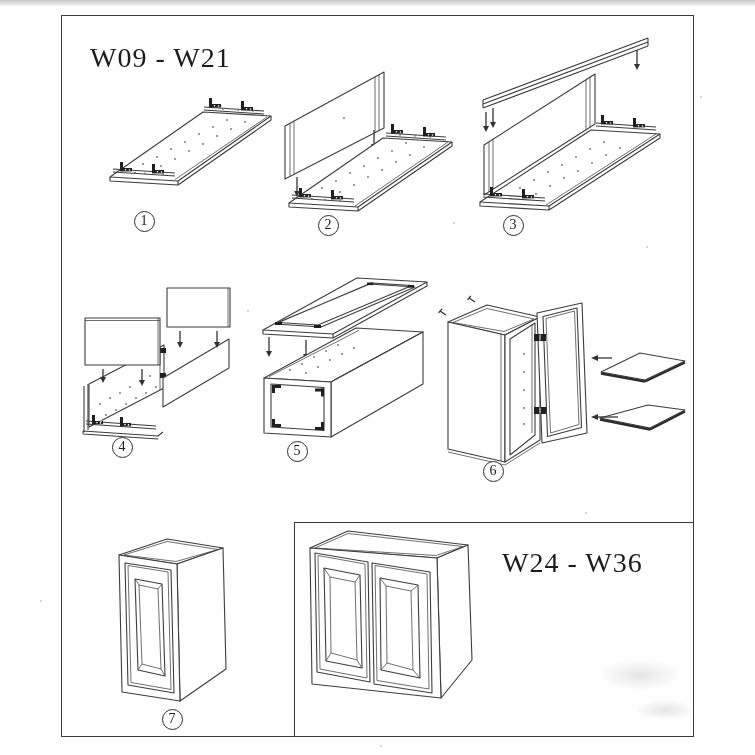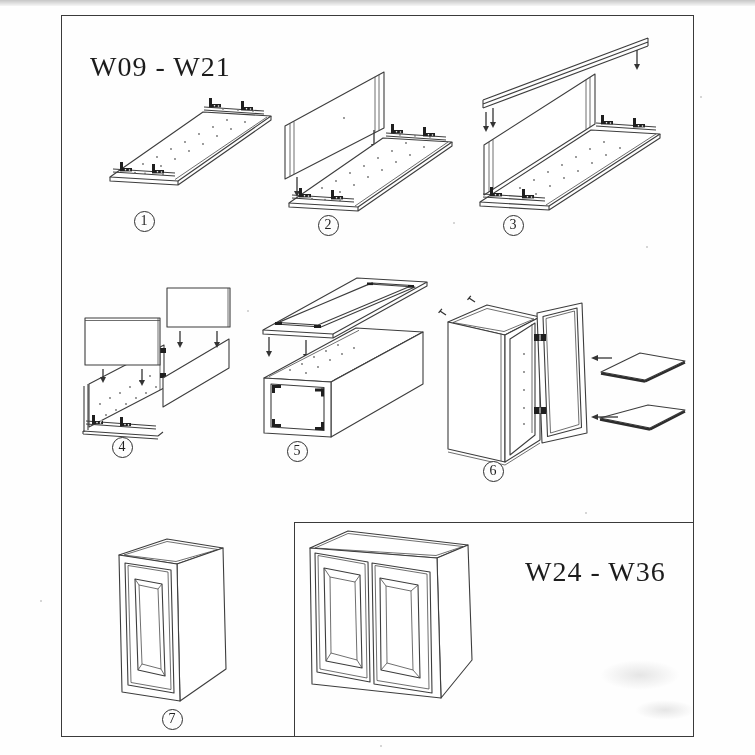--- a/index.html
+++ b/index.html
@@ -1,23 +1,23 @@
 <!DOCTYPE html>
 <html><head>
 <meta charset="utf-8">
 <style>
   html,body{margin:0;padding:0;width:755px;height:755px;background:#ffffff;overflow:hidden;}
   .sheet{position:relative;width:755px;height:755px;background:#fefefe;font-family:"Liberation Serif","DejaVu Serif",serif;}
   .scan-band{position:absolute;left:0;top:0;width:755px;height:6px;background:linear-gradient(to bottom,#c6c6c6,#f6f6f6);}
   .frame{position:absolute;box-sizing:border-box;border:1.6px solid #3a3a3a;background:transparent;}
   .frame.outer{left:61px;top:15px;width:633px;height:722px;}
   .frame.inner{left:294px;top:522px;width:400px;height:215px;border-width:1.5px;}
-  .title{position:absolute;font-size:28px;line-height:1;color:#1c1c1c;letter-spacing:1px;white-space:nowrap;margin-top:9px;}
+  .title{position:absolute;font-size:28px;line-height:1;color:#1c1c1c;letter-spacing:1px;white-space:nowrap;}
   .title.t1{left:90px;top:44px;}
-  .title.t2{left:525px;top:549px;}
+  .title.t2{left:502px;top:549px;}
   .badge{position:absolute;width:21px;height:21px;border:1.3px solid #2f2f2f;border-radius:50%;display:flex;align-items:center;justify-content:center;box-sizing:border-box;background:#fdfdfd;}
   .badge span{font-size:14px;color:#222;line-height:1;}
   .art{position:absolute;}
   
   .ln{stroke:#3d3d3d;stroke-width:1.1;fill:none;stroke-linejoin:round;}
   .lt{stroke:#4a4a4a;stroke-width:0.8;fill:none;}
   .fw{fill:#ffffff;stroke:#3d3d3d;stroke-width:1.1;stroke-linejoin:round;}
   .bk{fill:#1f1f1f;stroke:none;}
   .dt{fill:#6f6f6f;stroke:none;}
   .wd{fill:#ffffff;stroke:none;}

